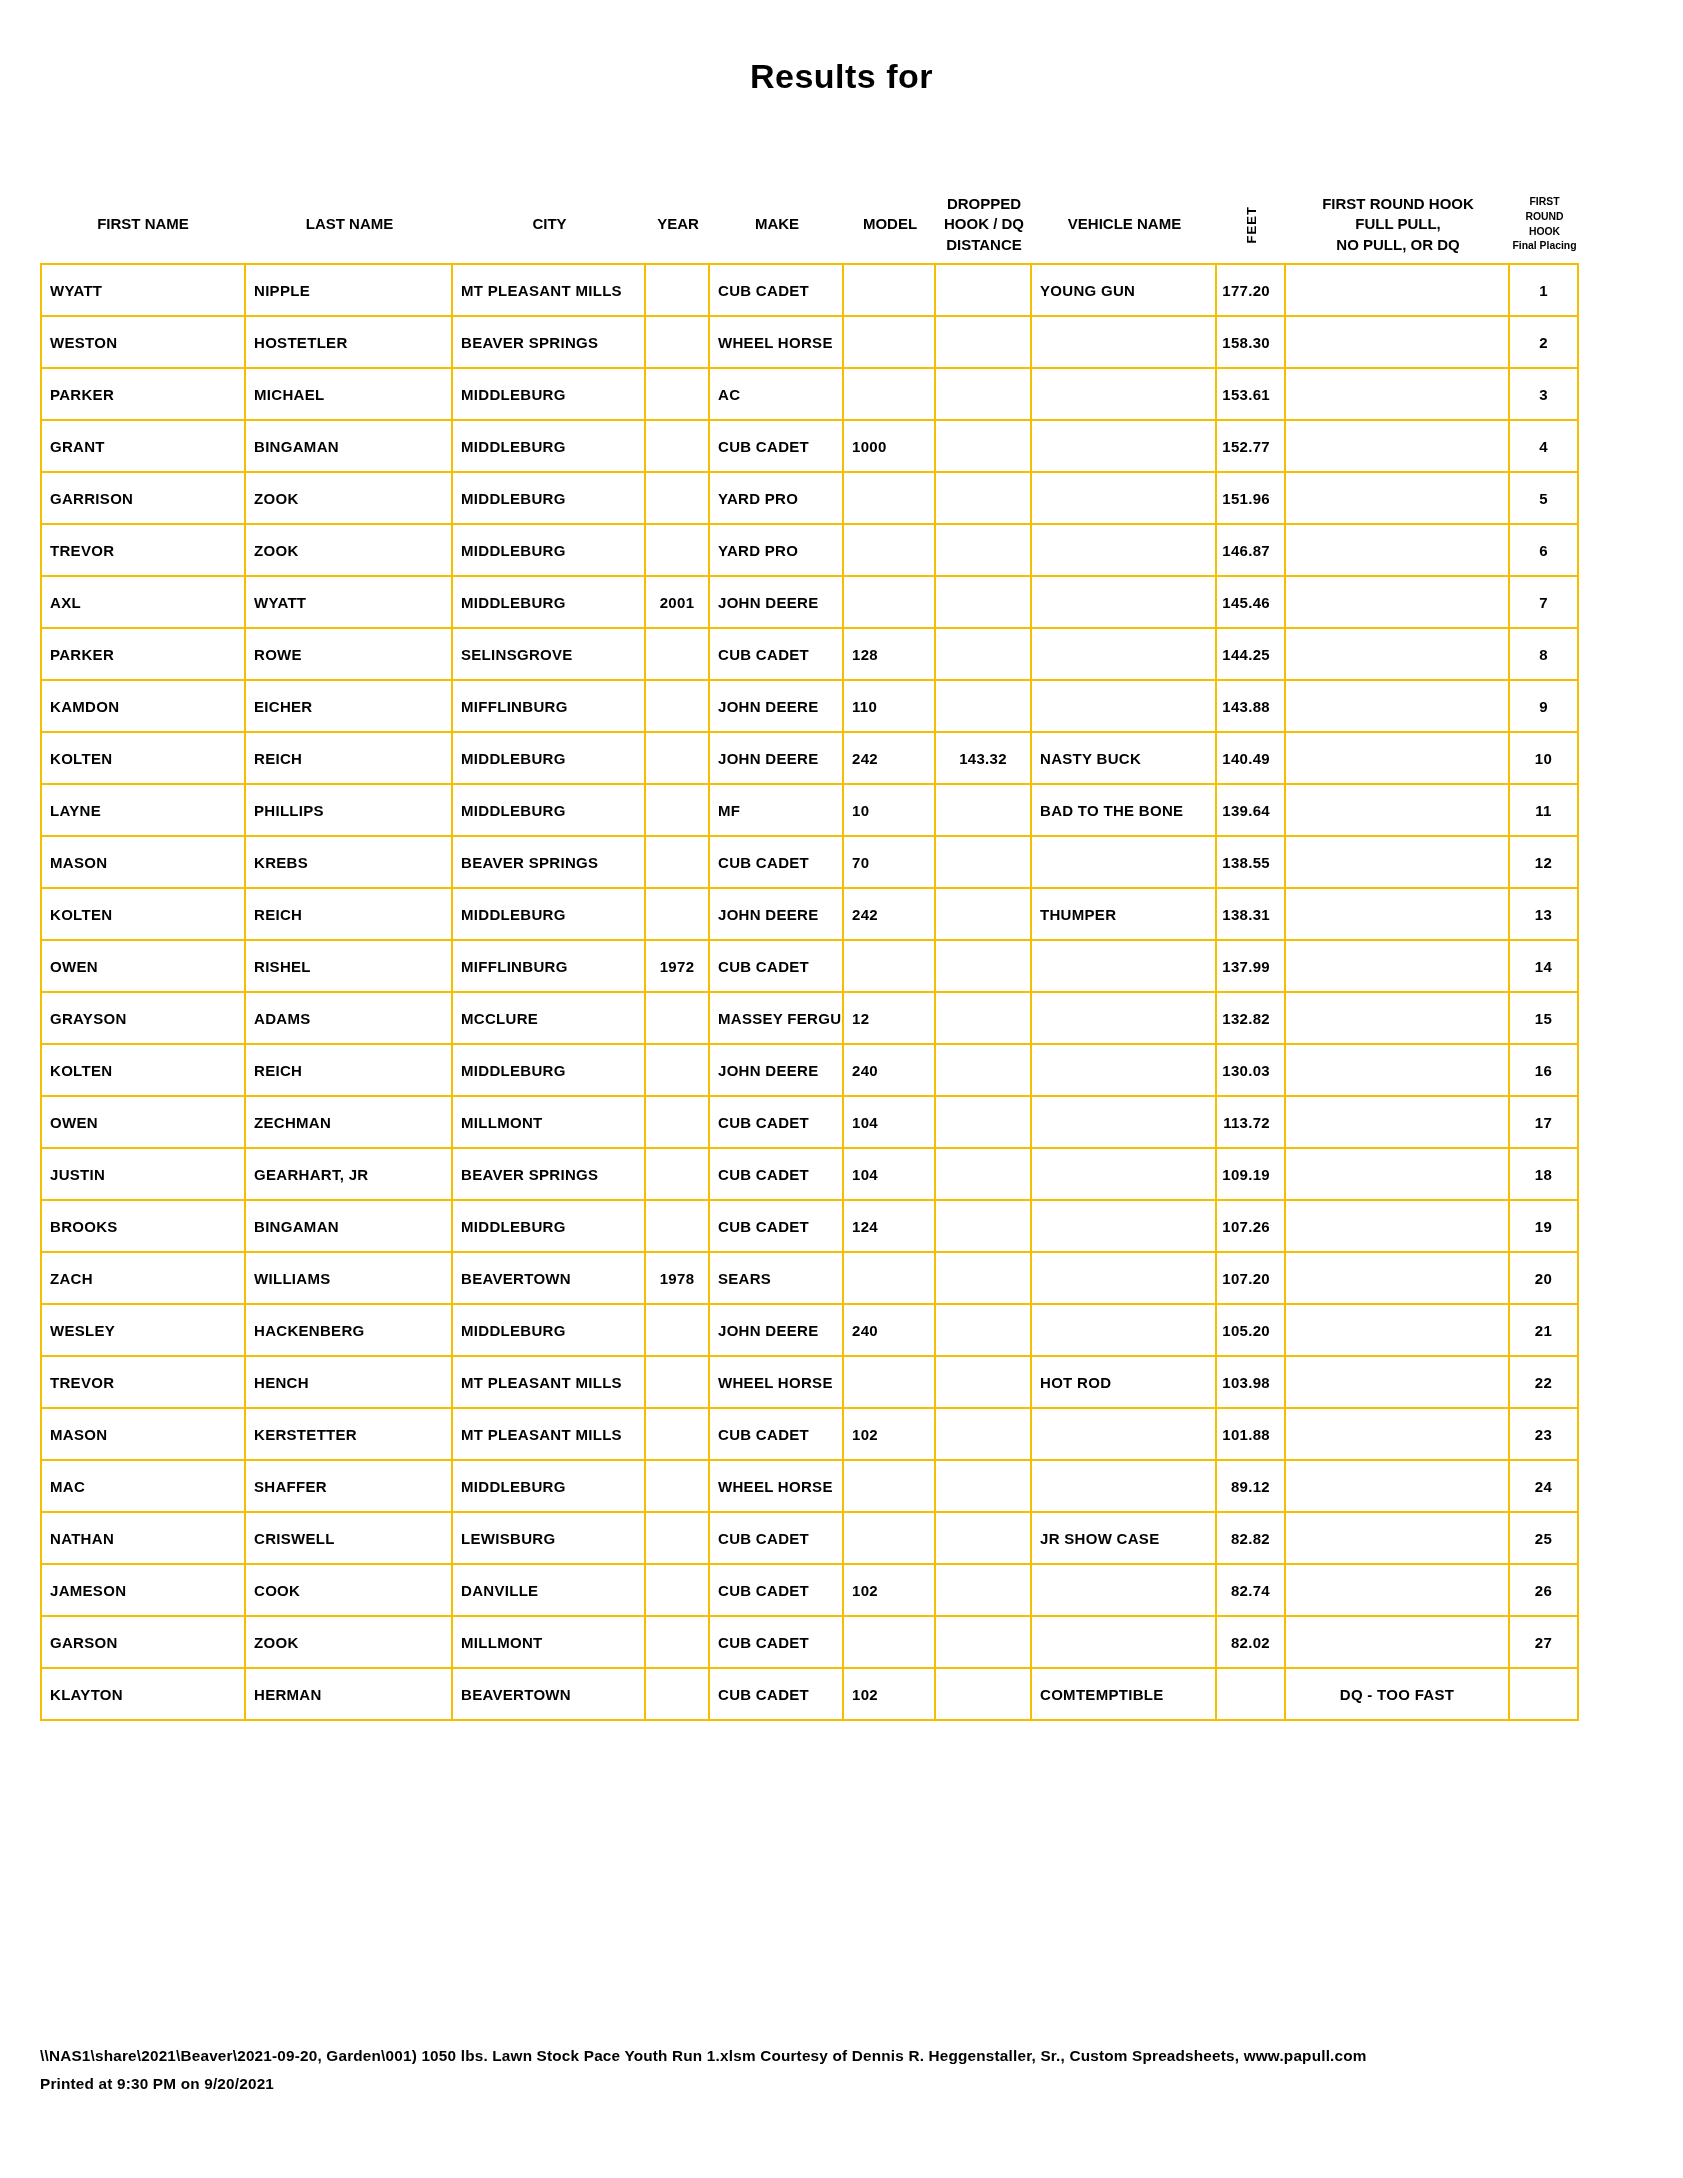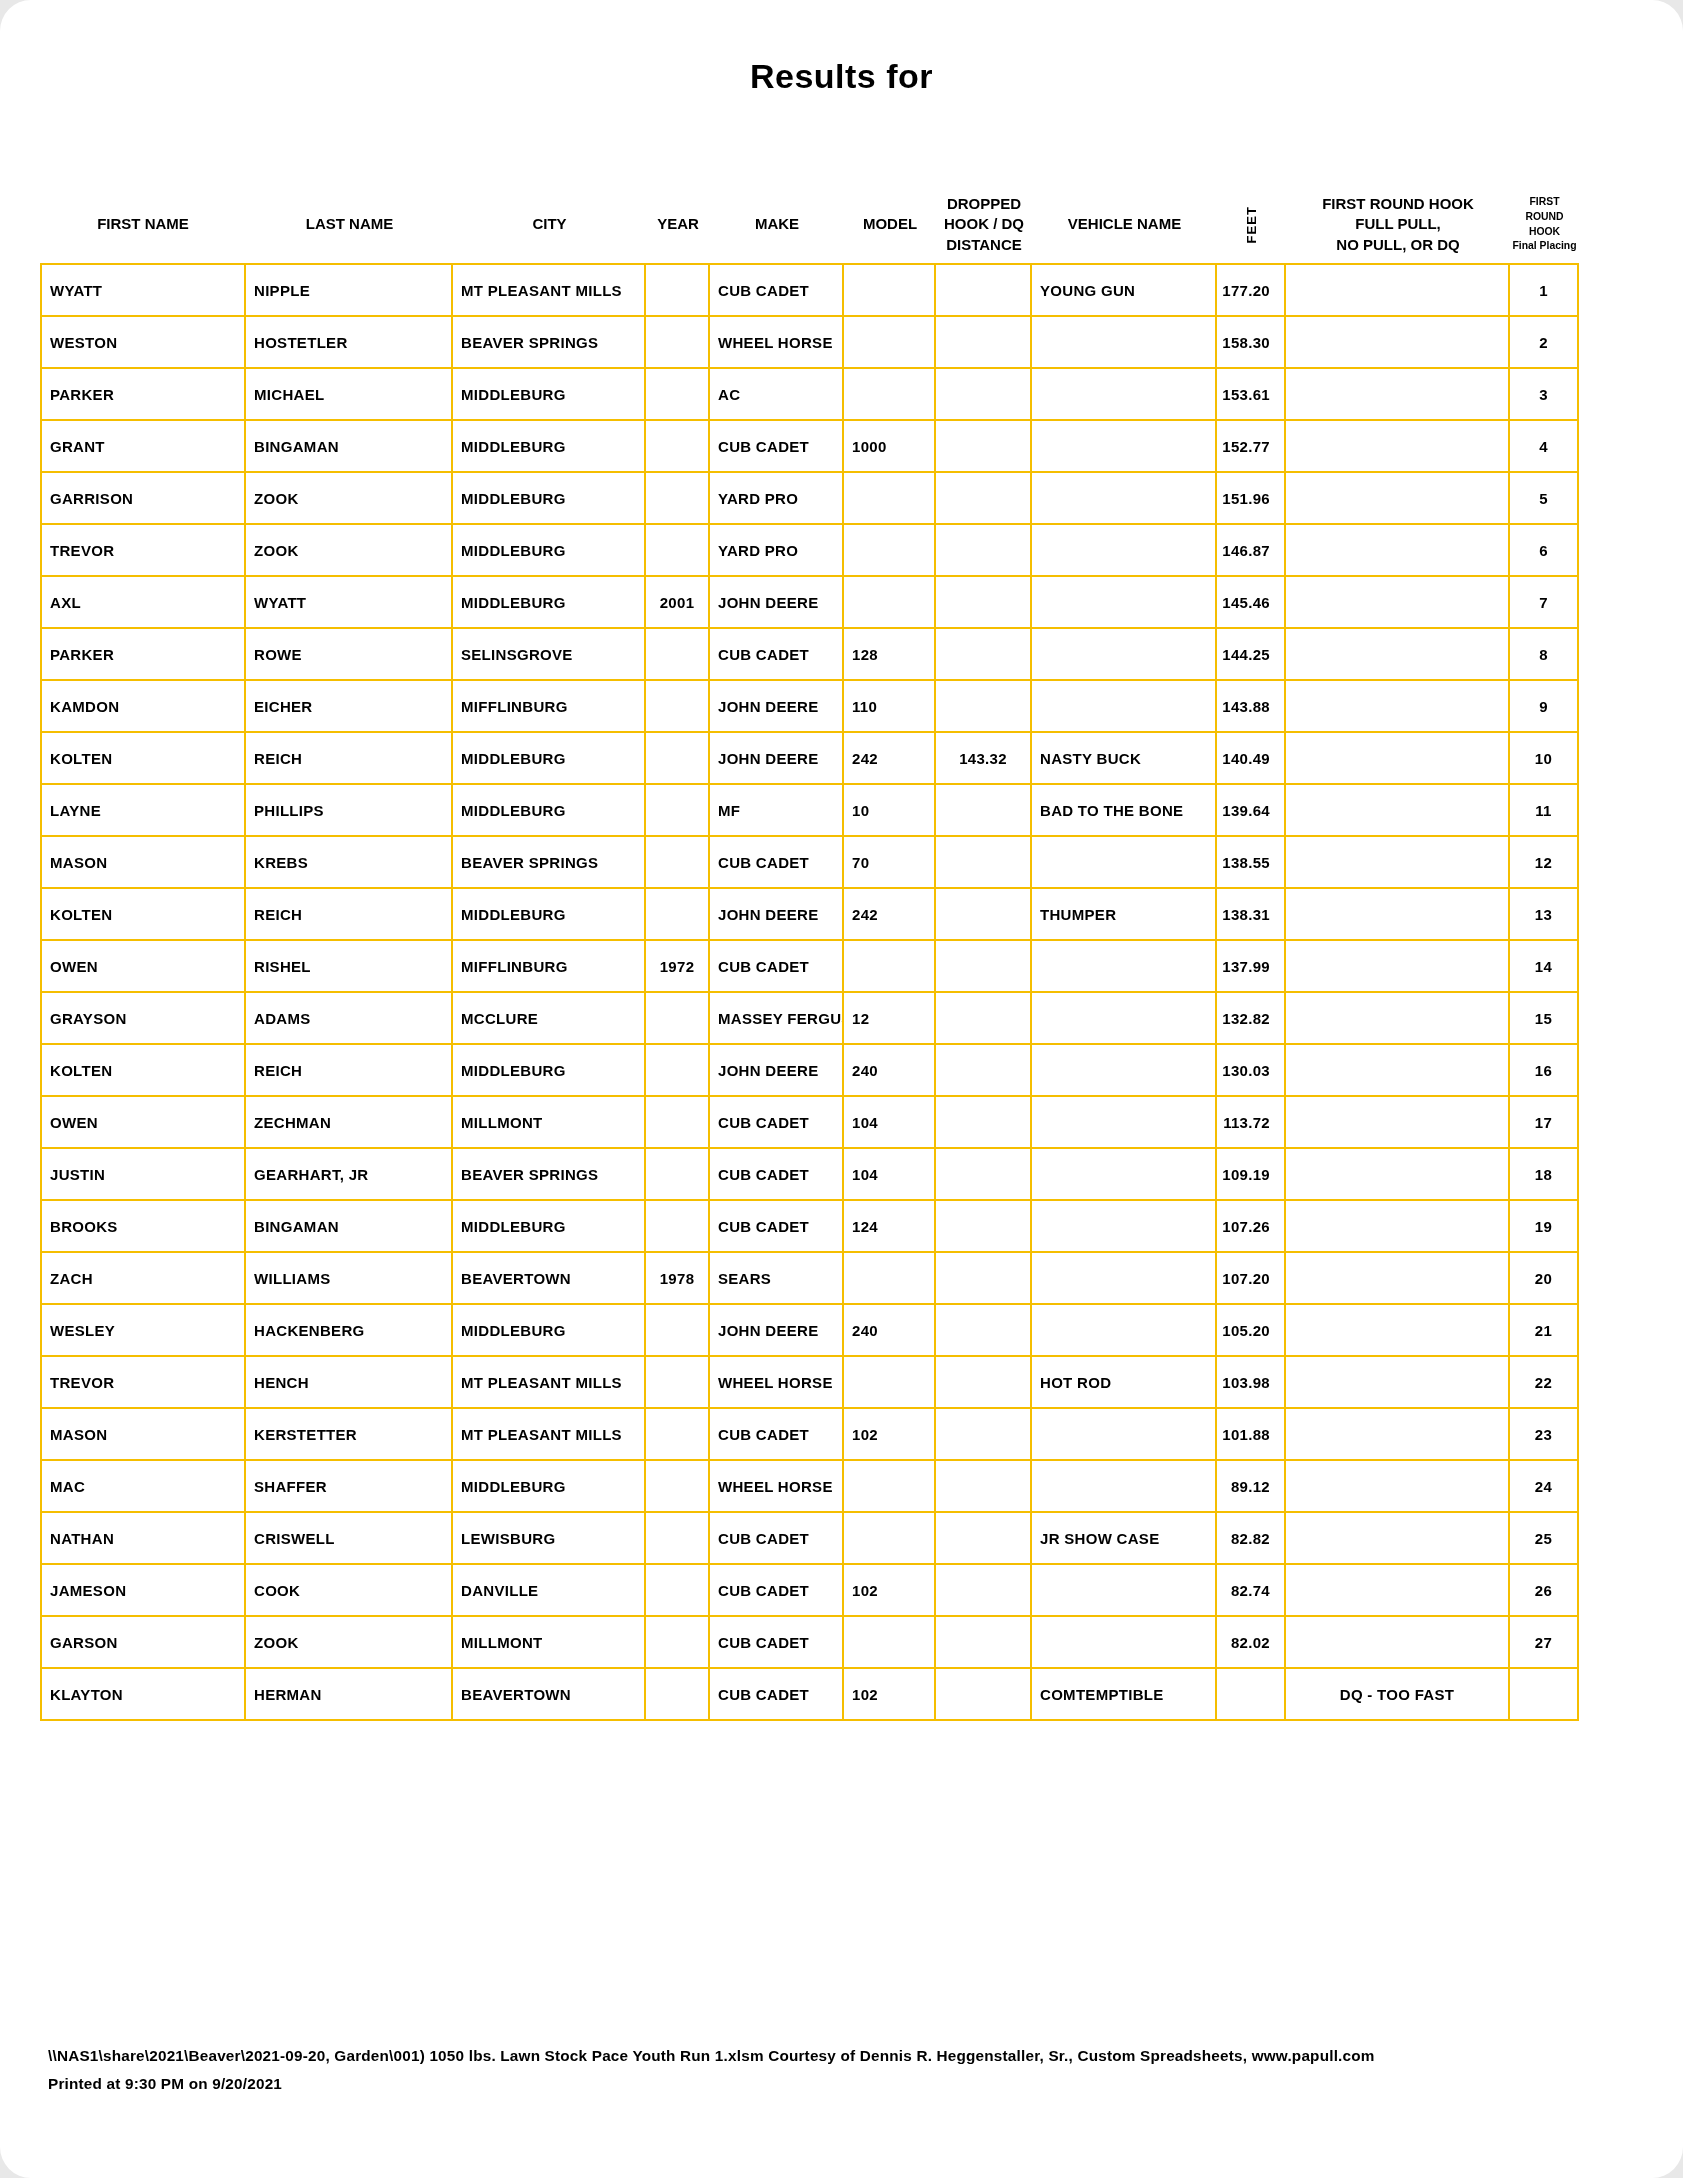--- a/index.html
+++ b/index.html
@@ -6,21 +6,20 @@
   html, body { background: #e8e8e8; }
   .page {
     position: relative;
     width: 1683px;
     height: 2178px;
     background: #ffffff;
     font-family: "Liberation Sans", sans-serif;
     font-weight: bold;
     color: #000;
     overflow: hidden;
-    border-radius: 31px;
   }
   .title1 {
     position: absolute;
     top: 57px; left: 0;
     width: 100%;
     text-align: center;
     font-size: 34px;
     letter-spacing: 0.5px;
   }
   .title2 {
@@ -70,21 +69,20 @@
     overflow: hidden;
   }
   .al { justify-content: flex-start; padding-left: 8px; }
   .ac { justify-content: center; }
   .ar { justify-content: flex-end; padding-right: 14px; }
   .footer1, .footer2 {
     position: absolute;
     left: 40px;
     font-size: 15.3px;
     letter-spacing: 0.2px;
-    margin-left: 8px;
   }
   .footer1 { top: 2047px; }
   .footer2 { top: 2075px; }
 </style>
 </head>
 <body>
 
 <div class="page">
 
   <div class="title1">Results for</div>

